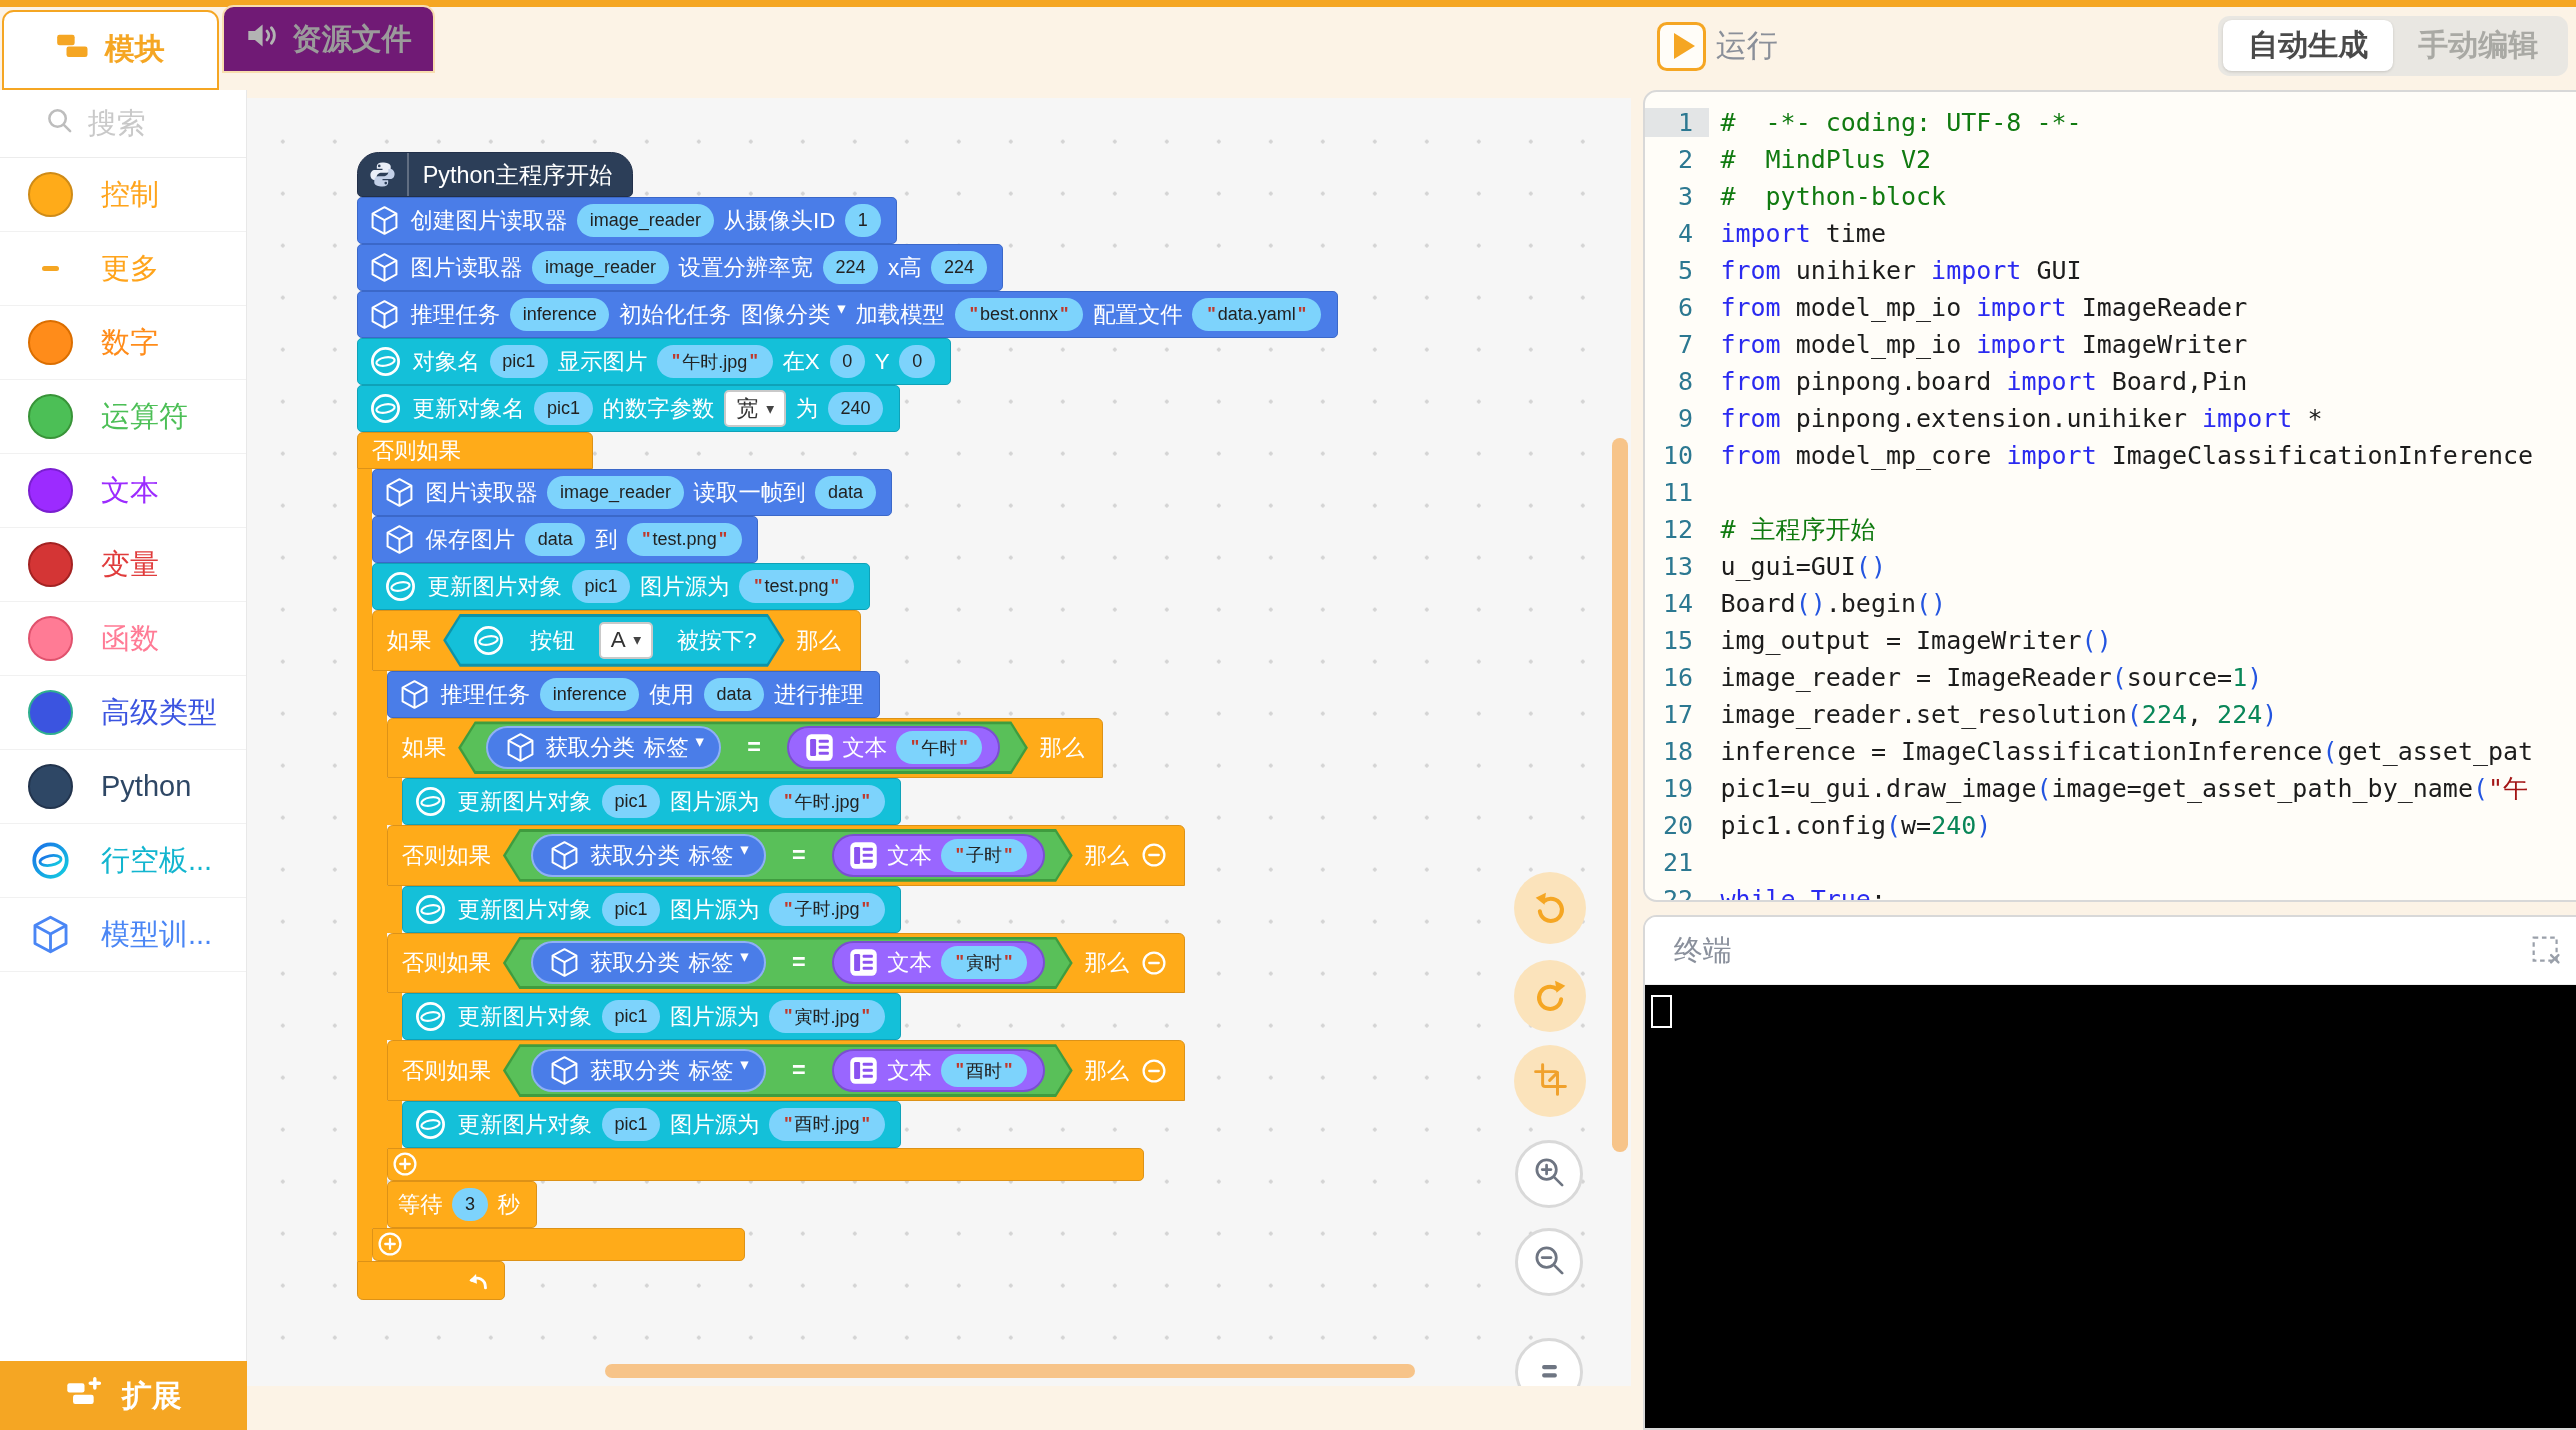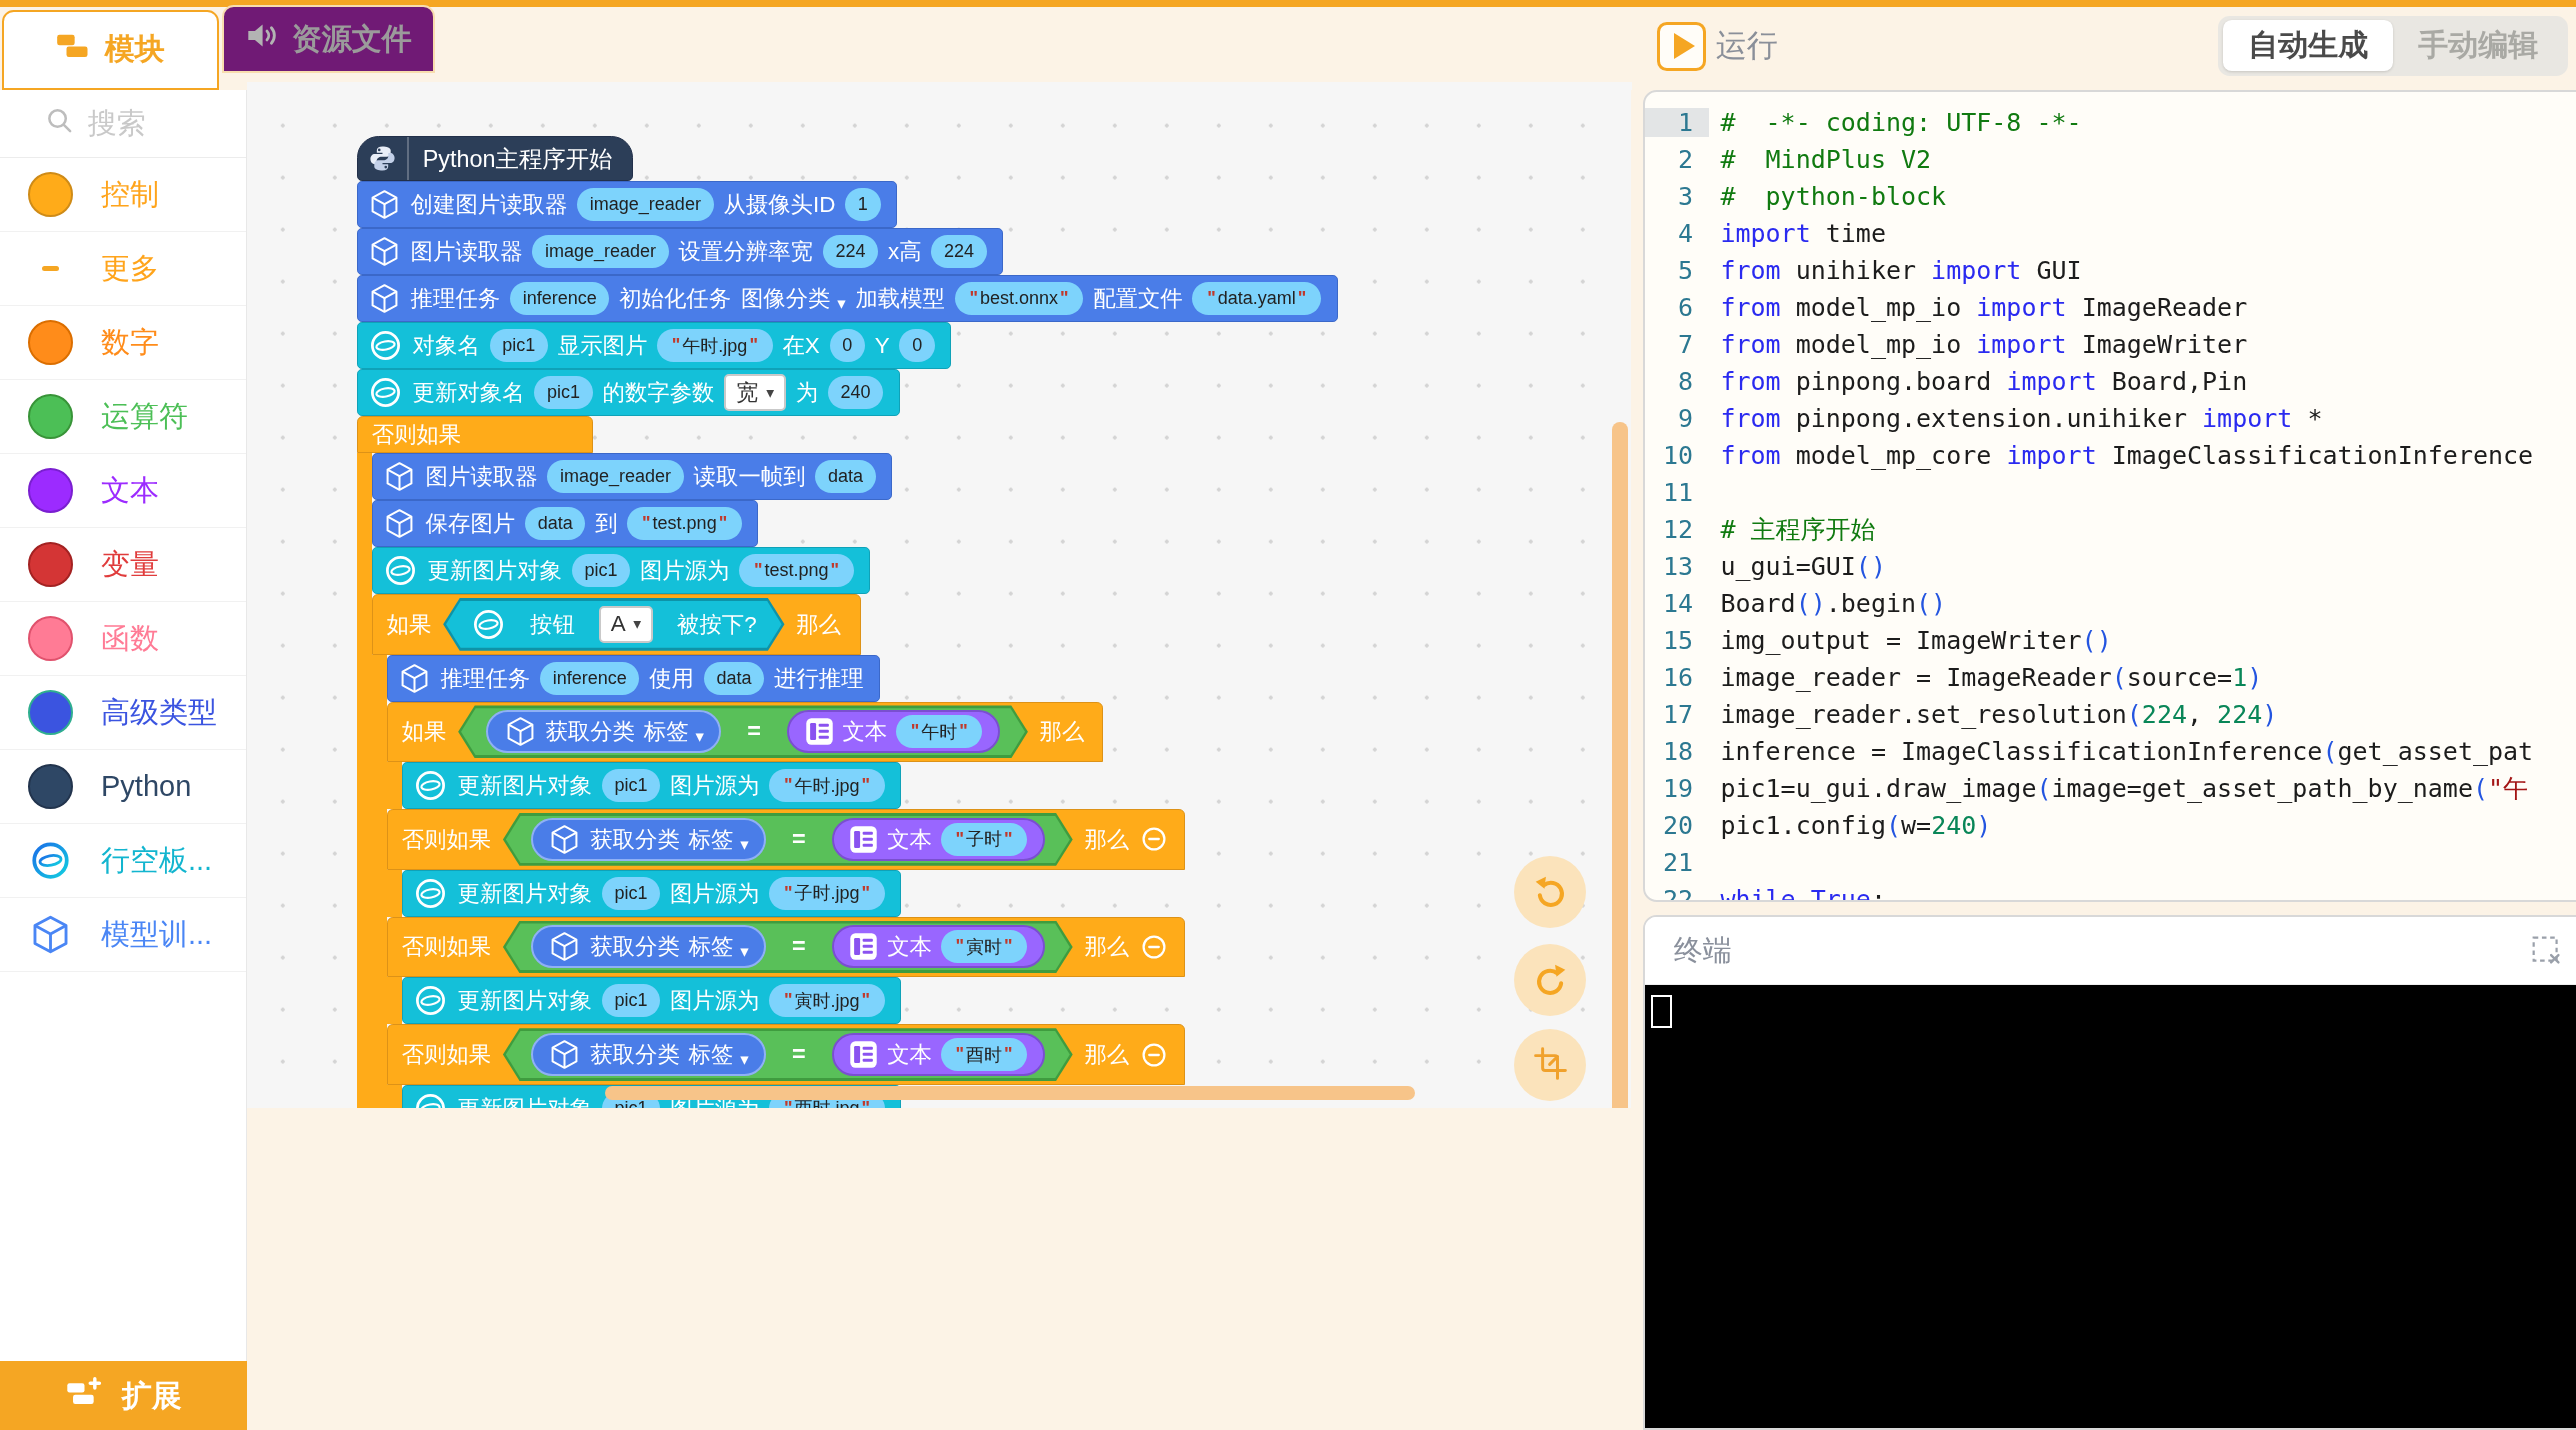--- a/index.html
+++ b/index.html
@@ -27,40 +27,40 @@
   #sidebar { position:absolute; left:0; top:90px; width:247px; height:1341px; background:#fff; border-right:1px solid #e8e8e8; }
   #searchrow { height:68px; display:flex; align-items:center; gap:13.7px; padding-left:45px; border-bottom:1px solid #ececec; color:#c9c9c9; font-size:29px; }
   .cat { height:74px; display:flex; align-items:center; gap:0; border-bottom:1px solid #f1f1f1; cursor:pointer; }
   .cat .iconslot { width:101px; display:flex; justify-content:center; align-items:center; }
   .cat .circle { width:45px; height:45px; border-radius:50%; }
   .cat .dash { width:17.6px; height:4.9px; border-radius:2.9px; }
   .cat .lbl { font-size:29px; }
   #ext-bar { position:absolute; left:0; bottom:0; width:247px; height:70px; background:#f5a623; color:#fff; display:flex; align-items:center; justify-content:center; gap:17.6px; font-size:30px; font-weight:bold; cursor:pointer; }
 
   
-  #workspace { position:absolute; left:247px; top:82px; width:1385px; height:1026px; background:#f6f6f6;
+  #workspace { position:absolute; left:247px; top:98px; width:1385px; height:1288px; background:#f6f6f6;
     background-image:radial-gradient(circle,#d4d4d4 1.6px,transparent 1.8px); background-size:52px 52px; background-position:9.8px 17.6px; overflow:hidden; }
 
   #blocks-root { position:absolute; left:110px; top:54px; display:flex; flex-direction:column; align-items:flex-start; }
 
   .hat { display:inline-flex; align-items:center; gap:13.7px; background:#2c3e58; border:1px solid #22304a; color:#fff;
     border-radius:21.5px 21.5px 4.9px 4.9px; height:45px; padding-right:19.5px; font-size:23.4px; }
   .hat .hicon { width:51px; height:43px; display:flex; align-items:center; justify-content:center; border-right:2px solid rgba(255,255,255,.25); }
 
   .stmt { display:inline-flex; align-items:center; gap:9.8px; min-height:47px; padding:3.9px 15.6px 3.9px 9.8px; border-radius:4.9px;
     color:#fff; font-size:22.4px; border:1px solid rgba(0,0,0,.12); cursor:grab; }
   .c-blue { background:#4a7de8; border-color:#3b68c9; }
   .c-cyan { background:#14c0d9; border-color:#0fa2b8; }
   .c-orange { background:#ffab19; border-color:#dd9217; }
 
   .blk-lbl { white-space:nowrap; }
   .oval { background:#7dd3fc; color:#222; border-radius:17.6px; min-width:35px; height:33px; display:inline-flex; align-items:center;
     justify-content:center; padding:0 12.7px; font-size:18px; font-weight:500; white-space:nowrap; cursor:text; }
   .oval .q { color:#c0392b; margin:0 2px; font-weight:bold; }
-  .dd { display:inline-flex; align-items:flex-end; gap:6.8px; color:#fff; cursor:pointer; white-space:nowrap; }
+  .dd { display:inline-flex; align-items:flex-start; gap:6.8px; color:#fff; cursor:pointer; white-space:nowrap; }
   .dd .arr { font-size:16.6px; }
   .ddbox { display:inline-flex; align-items:center; gap:7.8px; background:#fff; border:2px solid #c9c9c9; border-radius:4.9px;
     height:37px; padding:0 9.8px; color:#333; cursor:pointer; white-space:nowrap; }
   .ddbox .arr { font-size:15.6px; color:#444; }
 
   .hexo { display:inline-flex; padding:2.9px 2.9px; clip-path:polygon(16.6px 0,calc(100% - 16.6px) 0,100% 50%,calc(100% - 16.6px) 100%,16.6px 100%,0 50%); }
   .hexi { display:inline-flex; align-items:center; gap:24px; min-height:47px; padding:0 25px;
     clip-path:polygon(14.6px 0,calc(100% - 14.6px) 0,100% 50%,calc(100% - 14.6px) 100%,14.6px 100%,0 50%); font-size:22.4px; color:#fff; }
   .hex-cyan-o { background:#0e93a8; } .hex-cyan-i { background:#14c0d9; }
   .hex-green-o { background:#3f9c3f; } .hex-green-i { background:#59c059; }

